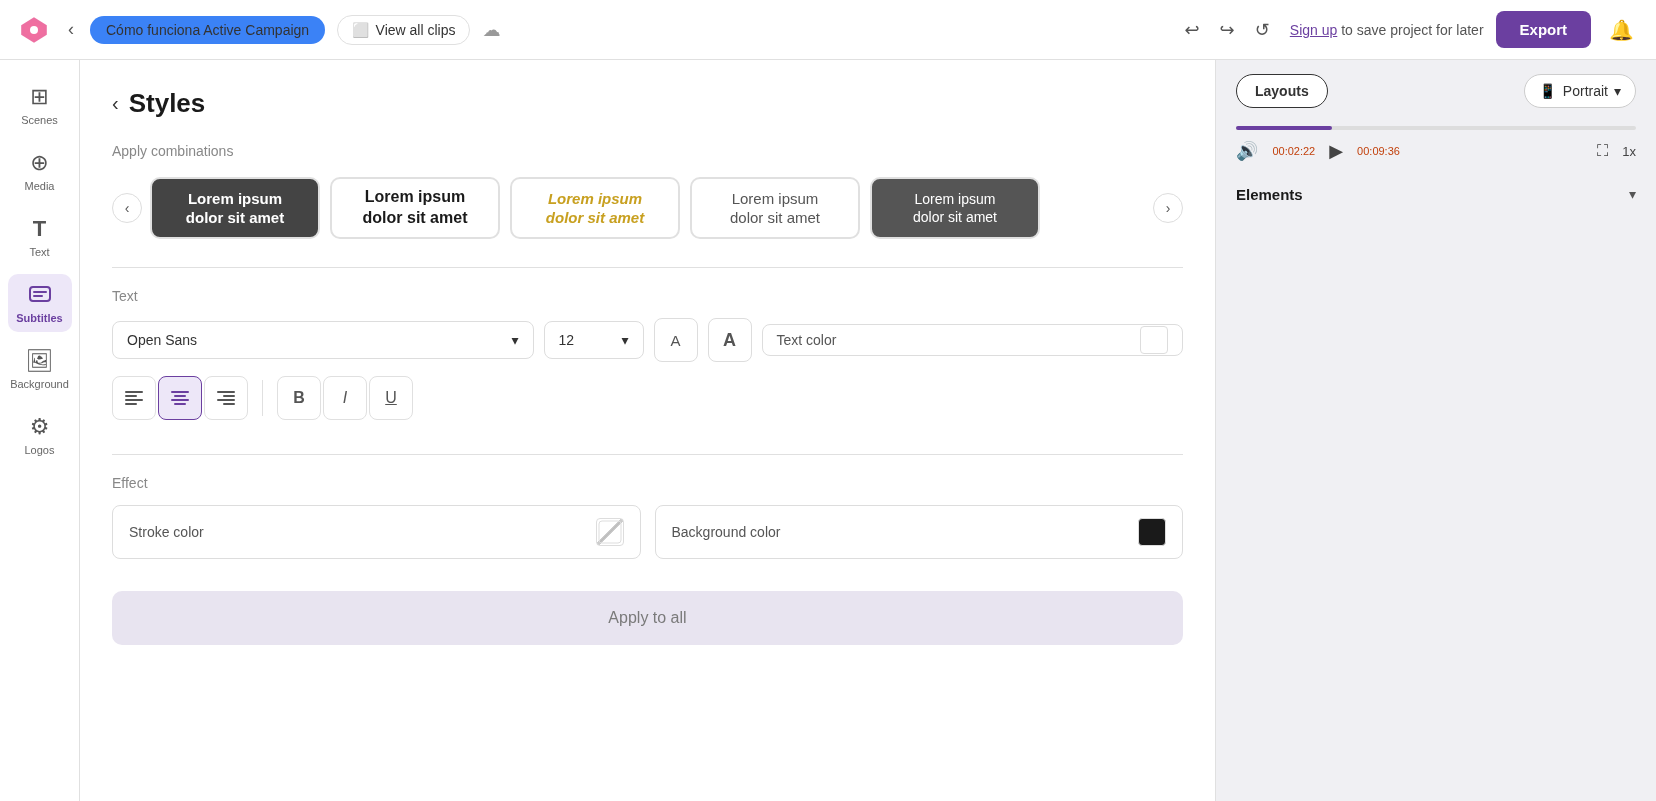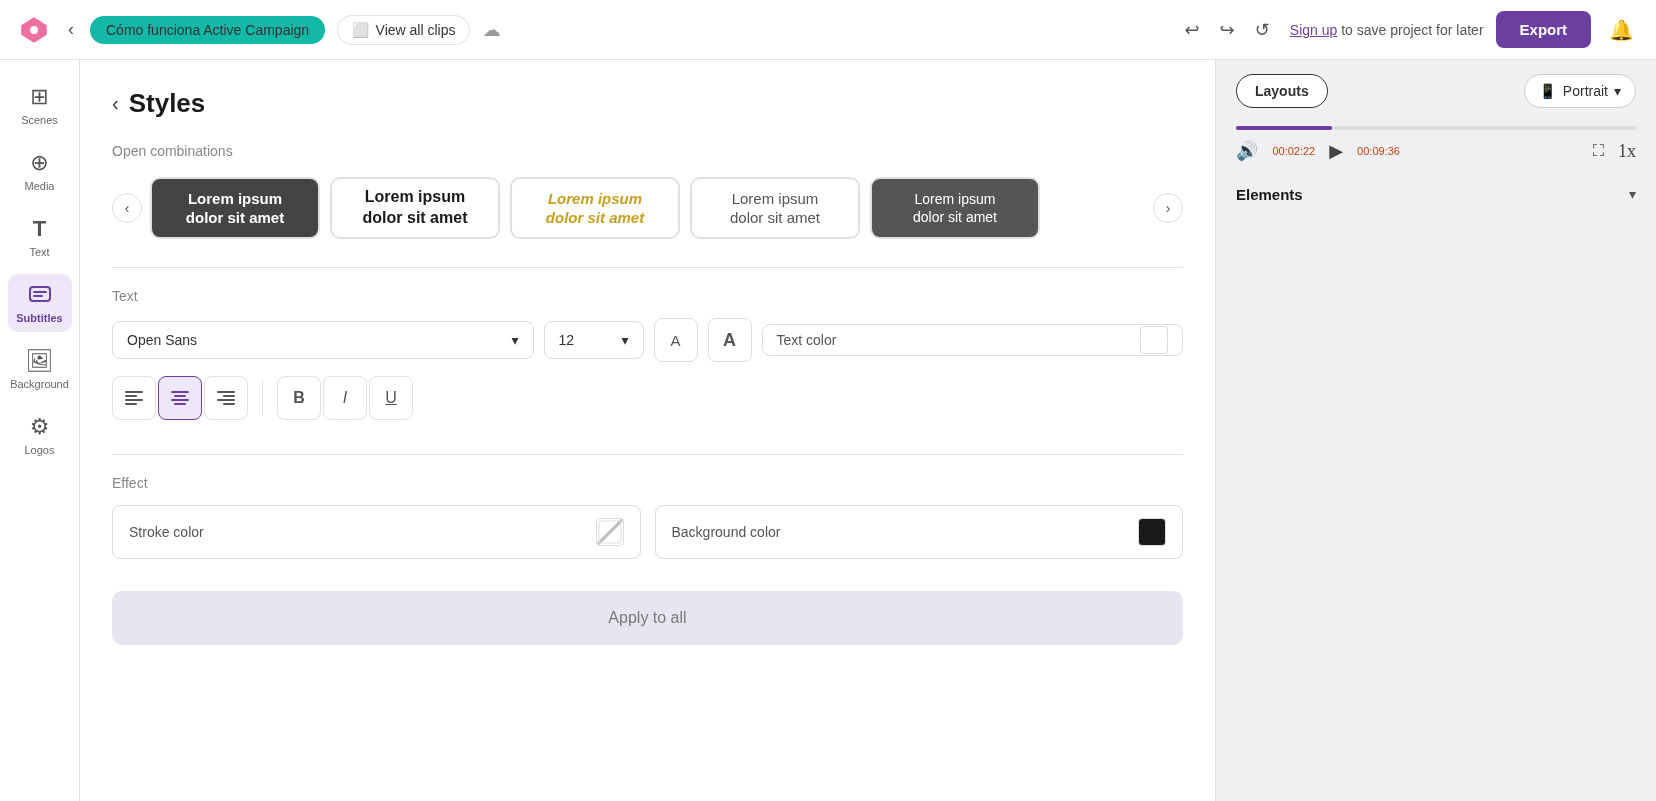--- a/index.html
+++ b/index.html
@@ -21,21 +21,21 @@
       display: flex; align-items: center; justify-content: center;
       flex-shrink: 0;
     }
     .topbar-logo svg { width: 32px; height: 32px; }
     .topbar-back-btn {
       background: none; border: none; cursor: pointer;
       display: flex; align-items: center; justify-content: center;
       color: #555; font-size: 18px; padding: 4px;
     }
     .topbar-project-name {
-      background: #14b8a6; border-radius: 20px;
+      background: #3b82f6; border-radius: 20px;
       padding: 6px 16px; font-size: 14px; color: #333;
       border: none; cursor: pointer;
     }
     .topbar-view-clips {
       display: flex; align-items: center; gap: 6px;
       background: none; border: 1px solid #e0e0e0; border-radius: 20px;
       padding: 6px 14px; font-size: 14px; color: #333; cursor: pointer;
     }
     .topbar-cloud { color: #999; font-size: 18px; cursor: pointer; }
     .topbar-spacer { flex: 1; }
@@ -321,21 +321,21 @@
     .progress-bar-inner {
       height: 4px; background: #6b3fa0; border-radius: 2px; width: 24%;
     }
     .playback-row {
       display: flex; align-items: center; gap: 14px;
     }
     .pb-btn { background: none; border: none; cursor: pointer; font-size: 18px; color: #444; }
     .time-display { font-size: 11px; color: #c2410c; }
     .playback-spacer { flex: 1; }
     .fullscreen-btn { background: none; border: none; cursor: pointer; font-size: 16px; color: #444; }
-    .speed-label { font-size: 18px; color: #444; cursor: pointer; font-family: Liberation Serif, serif; }
+    .speed-label { font-size: 13px; color: #444; cursor: pointer; }
 
     
     .elements-panel {
       padding: 0 20px 10px 20px;
       background: #f0f0f3;
     }
     .elements-header {
       display: flex; justify-content: space-between;
       padding: 10px 0; cursor: pointer;
     }
@@ -431,21 +431,21 @@
   </div>
 
   <div class="center-panel">
 
     <div class="styles-header">
       <button class="styles-back-btn">‹</button>
       <h1 class="styles-title">Styles</h1>
     </div>
 
     <div class="section">
-      <div class="section-label">Open combinations</div>
+      <div class="section-label">Apply combinations</div>
       <div class="font-combinations-row">
         <button class="font-combo-arrow">‹</button>
         <div class="font-combo-list">
           <div class="font-combo-card style1">
             <span class="fc-text white">Lorem ipsum<br>dolor sit amet</span>
           </div>
           <div class="font-combo-card style2">
             <span class="fc-text dark">Lorem ipsum<br>dolor sit amet</span>
           </div>
           <div class="font-combo-card style3">

